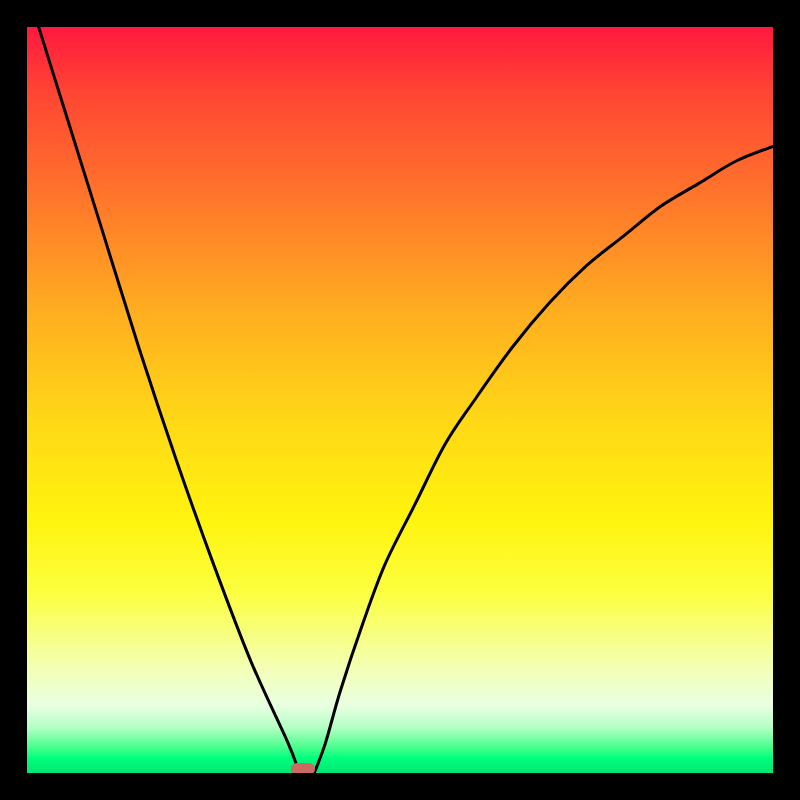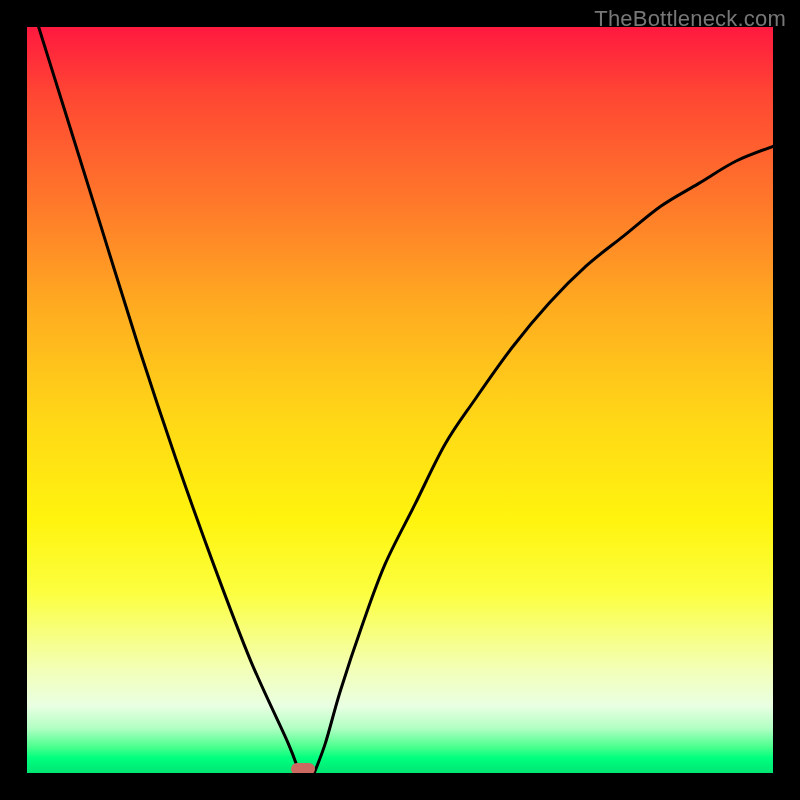--- a/index.html
+++ b/index.html
@@ -63,21 +63,20 @@
     border-radius: 6px;
     background: #cc6a61;
     transform: translate(-50%, -50%);
     z-index: 5;
   }
 </style>
 </head>
 <body>
 
 <div class="frame">
-  <div class="watermark">TheBottleneck.com</div>
 
   <div class="plot">
     <svg class="curve" viewBox="0 0 746 746" preserveAspectRatio="none">
       <path id="left-path" fill="none" stroke="#000" stroke-width="3" stroke-linecap="round" d="M 0 -37.30000000000007 C 6.216666666666668 -17.406666666666734, 24.866666666666667 42.27333333333328, 37.300000000000004 82.05999999999995 C 49.73333333333334 121.84666666666661, 62.16666666666668 161.63333333333327, 74.60000000000001 201.41999999999996 C 87.03333333333335 241.20666666666665, 99.46666666666665 282.2366666666667, 111.89999999999999 320.78000000000003 C 124.33333333333333 359.3233333333334, 136.76666666666668 396.62333333333333, 149.20000000000002 432.68 C 161.63333333333335 468.7366666666667, 174.06666666666666 503.55, 186.5 537.12 C 198.93333333333334 570.69, 211.36666666666665 604.26, 223.79999999999998 634.1 C 236.23333333333332 663.94, 253.0183333333333 697.51, 261.09999999999997 716.16 C 269.1816666666666 734.81, 270.425 741.0266666666666, 272.29 746"></path>
       <path id="right-path" fill="none" stroke="#000" stroke-width="3" stroke-linecap="round" d="M 287.21 746 C 289.075 741.0266666666666, 294.04833333333335 729.8366666666666, 298.40000000000003 716.16 C 302.7516666666667 702.4833333333333, 307.10333333333335 683.8333333333334, 313.32 663.94 C 319.53666666666663 644.0466666666667, 328.24 617.9366666666666, 335.7 596.8 C 343.15999999999997 575.6633333333333, 349.37666666666667 557.0133333333333, 358.08 537.12 C 366.7833333333333 517.2266666666667, 377.97333333333336 497.3333333333333, 387.92 477.44 C 397.8666666666667 457.5466666666667, 407.8133333333334 435.16666666666663, 417.76000000000005 417.76 C 427.7066666666667 400.35333333333335, 436.40999999999997 389.1633333333333, 447.59999999999997 373 C 458.78999999999996 356.8366666666667, 472.4666666666667 336.9433333333334, 484.90000000000003 320.78000000000003 C 497.33333333333337 304.6166666666667, 509.7666666666666 289.69666666666666, 522.1999999999999 276.02 C 534.6333333333332 262.3433333333333, 547.0666666666666 249.90999999999997, 559.5 238.71999999999997 C 571.9333333333334 227.52999999999997, 584.3666666666668 218.82666666666665, 596.8000000000001 208.88 C 609.2333333333333 198.93333333333334, 621.6666666666667 187.7433333333333, 634.1 179.03999999999996 C 646.5333333333333 170.33666666666662, 658.9666666666667 164.11999999999995, 671.4 156.65999999999997 C 683.8333333333333 149.2, 696.2666666666667 140.49666666666675, 708.6999999999999 134.2800000000001 C 721.1333333333332 128.06333333333342, 739.7833333333333 121.84666666666669, 746 119.36000000000001"></path>
     </svg>
     <div id="marker" class="marker" style="left: 276.02px; top: 742.27px; background: rgb(204, 106, 97);"></div>
   </div>
 </div>
 

